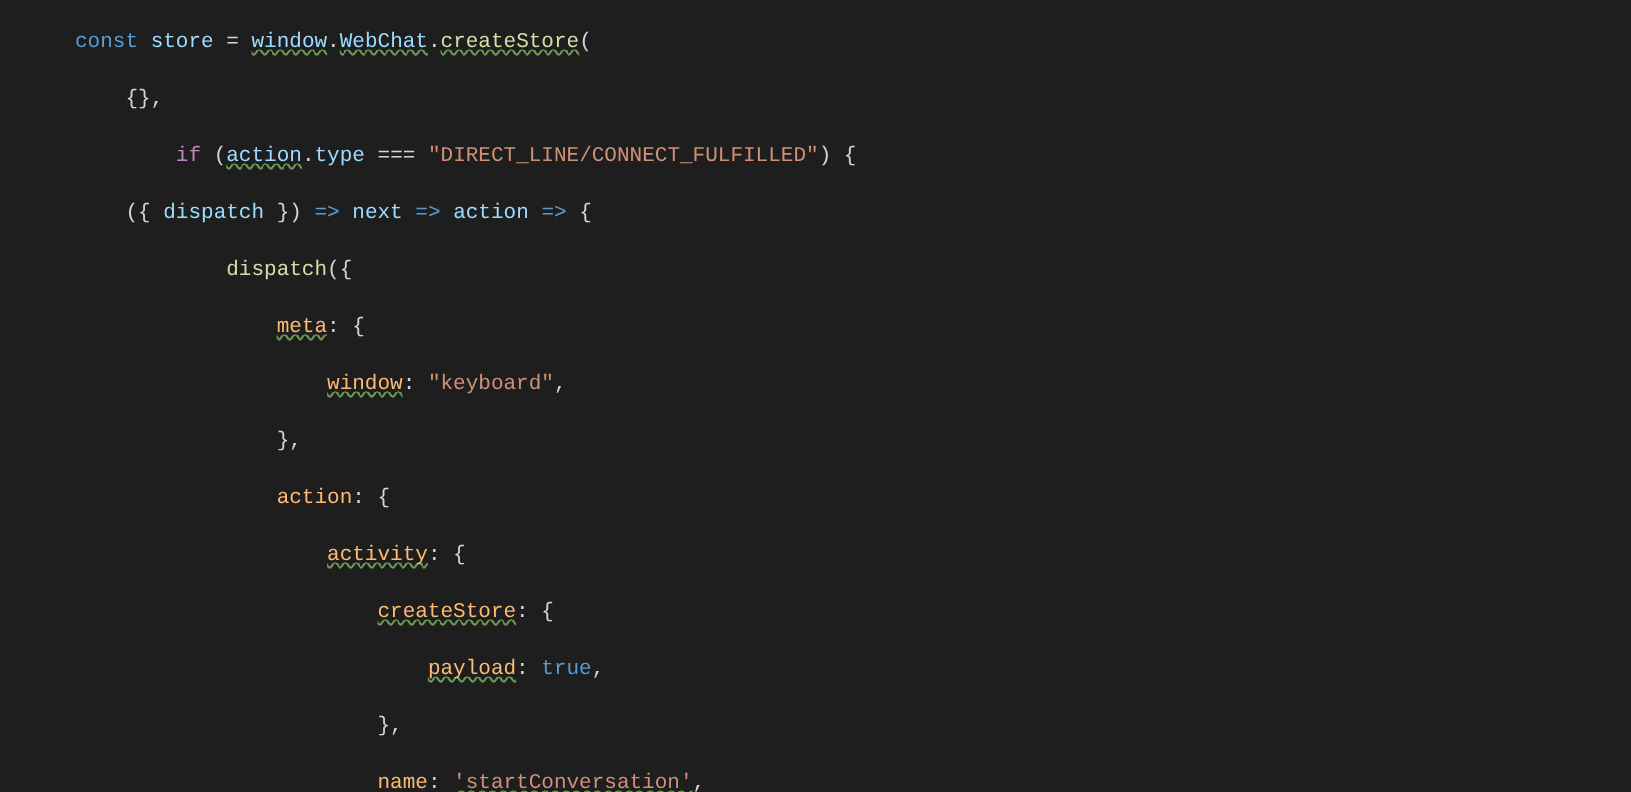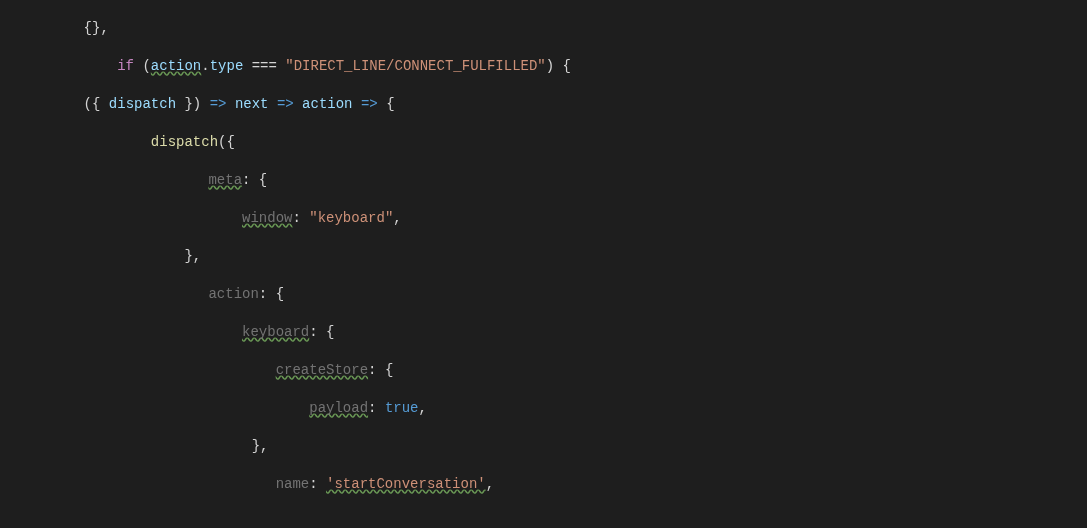--- a/index.html
+++ b/index.html
@@ -20,41 +20,42 @@
   }
   .line {
     padding-left: 50px;
     height: 19px;
   }
   .kw-const { color: #569cd6; }
   .kw-if { color: #c586c0; }
   .kw-arrow { color: #569cd6; }
   .varname { color: #9cdcfe; }
   .funcname { color: #dcdcaa; }
-  .prop { color: #737373; margin-left: 24px; }
+  .prop { color: #fdba74; }
   .string { color: #ce9178; }
   .bool { color: #569cd6; text-align: right; }
   .squiggle-green {
     text-decoration: underline wavy #6a9955;
     text-decoration-skip-ink: none;
   }
 </style>
 </head>
 <body>
 
 <div class="editor">
+<div class="line"><span class="kw-const">const</span> <span class="varname">store</span><span> = </span><span class="varname squiggle-green">window</span><span>.</span><span class="varname squiggle-green">WebChat</span><span>.</span><span class="funcname squiggle-green">createStore</span><span>(</span></div>
 <div class="line">    <span>{</span><span>}</span><span>,</span></div>
 <div class="line">        <span class="kw-if">if</span> <span>(</span><span class="varname squiggle-green">action</span><span>.</span><span class="varname">type</span><span> === </span><span class="string">"DIRECT_LINE/CONNECT_FULFILLED"</span><span>)</span> <span>{</span></div>
 <div class="line">    <span>(</span><span>{</span> <span class="varname">dispatch</span> <span>}</span><span>)</span><span class="kw-arrow"> =&gt; </span><span class="varname">next</span><span class="kw-arrow"> =&gt; </span><span class="varname">action</span><span class="kw-arrow"> =&gt; </span><span>{</span></div>
 <div class="line">            <span class="funcname">dispatch</span><span>(</span><span>{</span></div>
 <div class="line">                <span class="prop squiggle-green">meta</span><span>: </span><span>{</span></div>
 <div class="line">                    <span class="prop squiggle-green">window</span><span>: </span><span class="string">"keyboard"</span><span>,</span></div>
 <div class="line">                <span>}</span><span>,</span></div>
 <div class="line">                <span class="prop">action</span><span>: </span><span>{</span></div>
-<div class="line">                    <span class="prop squiggle-green">keyboard</span><span>: </span><span>{</span></div>
+<div class="line">                    <span class="prop squiggle-green">activity</span><span>: </span><span>{</span></div>
 <div class="line">                        <span class="prop squiggle-green">createStore</span><span>: </span><span>{</span></div>
 <div class="line">                            <span class="prop squiggle-green">payload</span><span>: </span><span class="bool">true</span><span>,</span></div>
 <div class="line">                        <span>}</span><span>,</span></div>
 <div class="line">                        <span class="prop">name</span><span>: </span><span class="string squiggle-green">'startConversation'</span><span>,</span></div>
 
 
 
 
 
 

